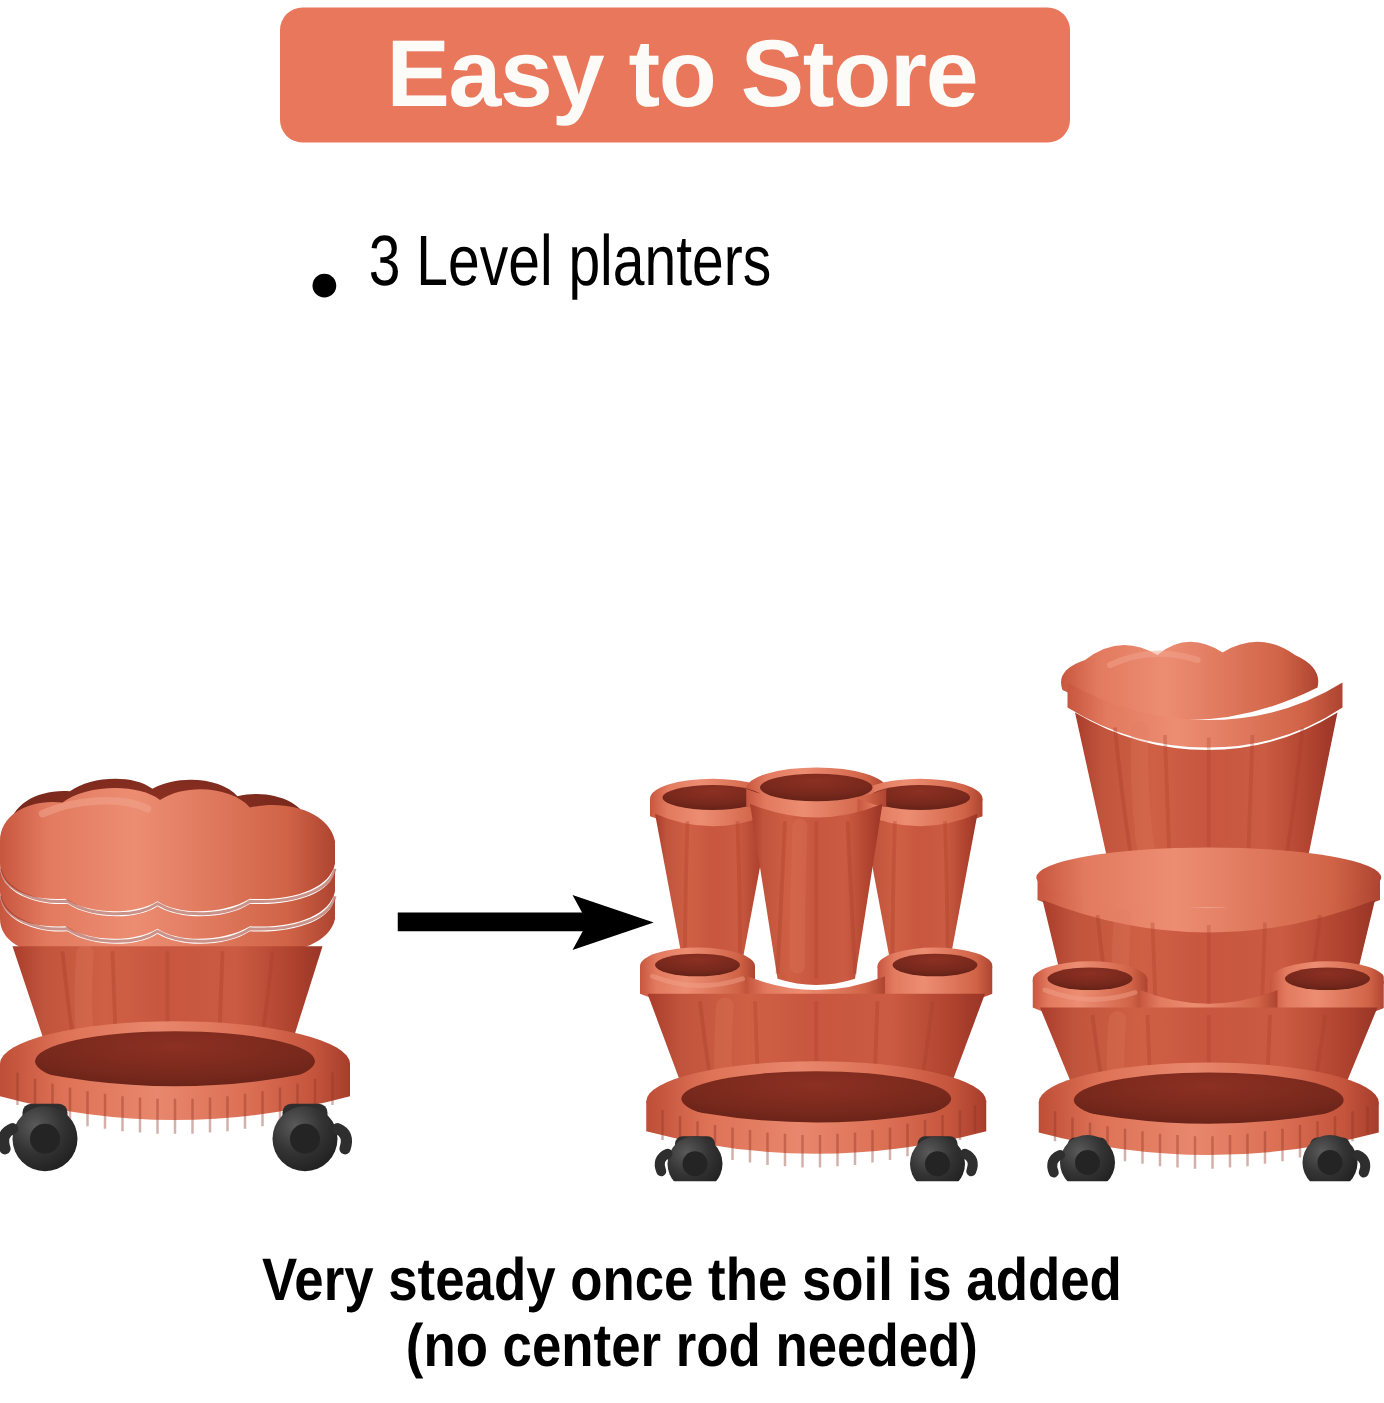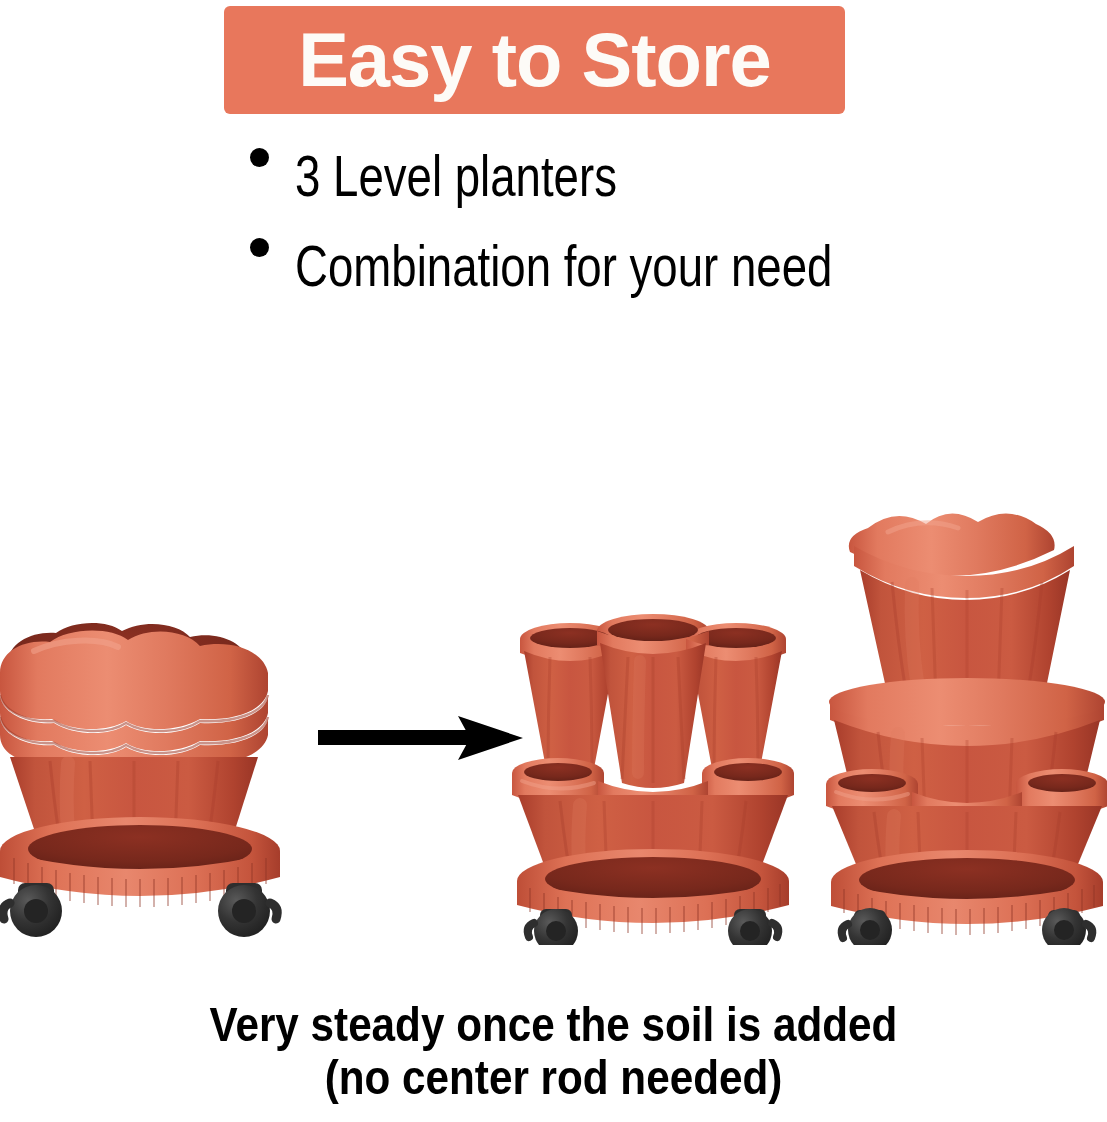--- a/index.html
+++ b/index.html
@@ -2,32 +2,32 @@
 <html><head>
 <meta charset="utf-8">
 <style>
   html,body{margin:0;padding:0;background:#ffffff;}
   body{width:1107px;height:1122px;position:relative;overflow:hidden;
        font-family:"Liberation Sans","DejaVu Sans",sans-serif;color:#000;}
 
   
   #banner{
     position:absolute;left:224px;top:6px;width:621px;height:108px;
-    background:#E8775C;border-radius:6px;
-    display:flex;align-items:center;justify-content:center;
+    background:#E8775C;border-radius:18px;
+    display:flex;align-items:center;justify-content:center;padding-left:11px;
   }
   #banner-title{
     color:#FDFBF7;font-weight:bold;font-size:76px;line-height:1;
     letter-spacing:-1px;white-space:nowrap;
     transform:scaleX(1.0);
   }
 
   
   #bullets{position:absolute;left:250px;top:148px;width:820px;}
-  .bullet-row{display:flex;align-items:flex-start;height:90px;}
+  .bullet-row{display:flex;align-items:flex-end;height:90px;}
   .bullet-dot{
     width:19px;height:19px;border-radius:50%;background:#000;
     flex:0 0 auto;margin-right:26px;
   }
   .bullet-label{
     font-size:57px;line-height:1;white-space:nowrap;
     transform:scaleX(.80);transform-origin:left center;
     font-weight:400;
   }
 
@@ -55,24 +55,20 @@
 </div>
 
 <div id="bullets">
 
   <div class="bullet-row">
     <span class="bullet-dot"></span>
     <span class="bullet-label">3 Level planters</span>
   </div>
 
 
-  <div class="bullet-row">
-    <span class="bullet-dot"></span>
-    <span class="bullet-label">Combination for your need</span>
-  </div>
 
 </div>
 
 <div id="stage">
 
   <svg width="0" height="0" style="position:absolute" aria-hidden="true">
     <defs>
       <linearGradient id="gBody" x1="0" y1="0" x2="1" y2="0">
         <stop offset="0" stop-color="#A93D2B"></stop>
         <stop offset="0.10" stop-color="#C1543C"></stop>

